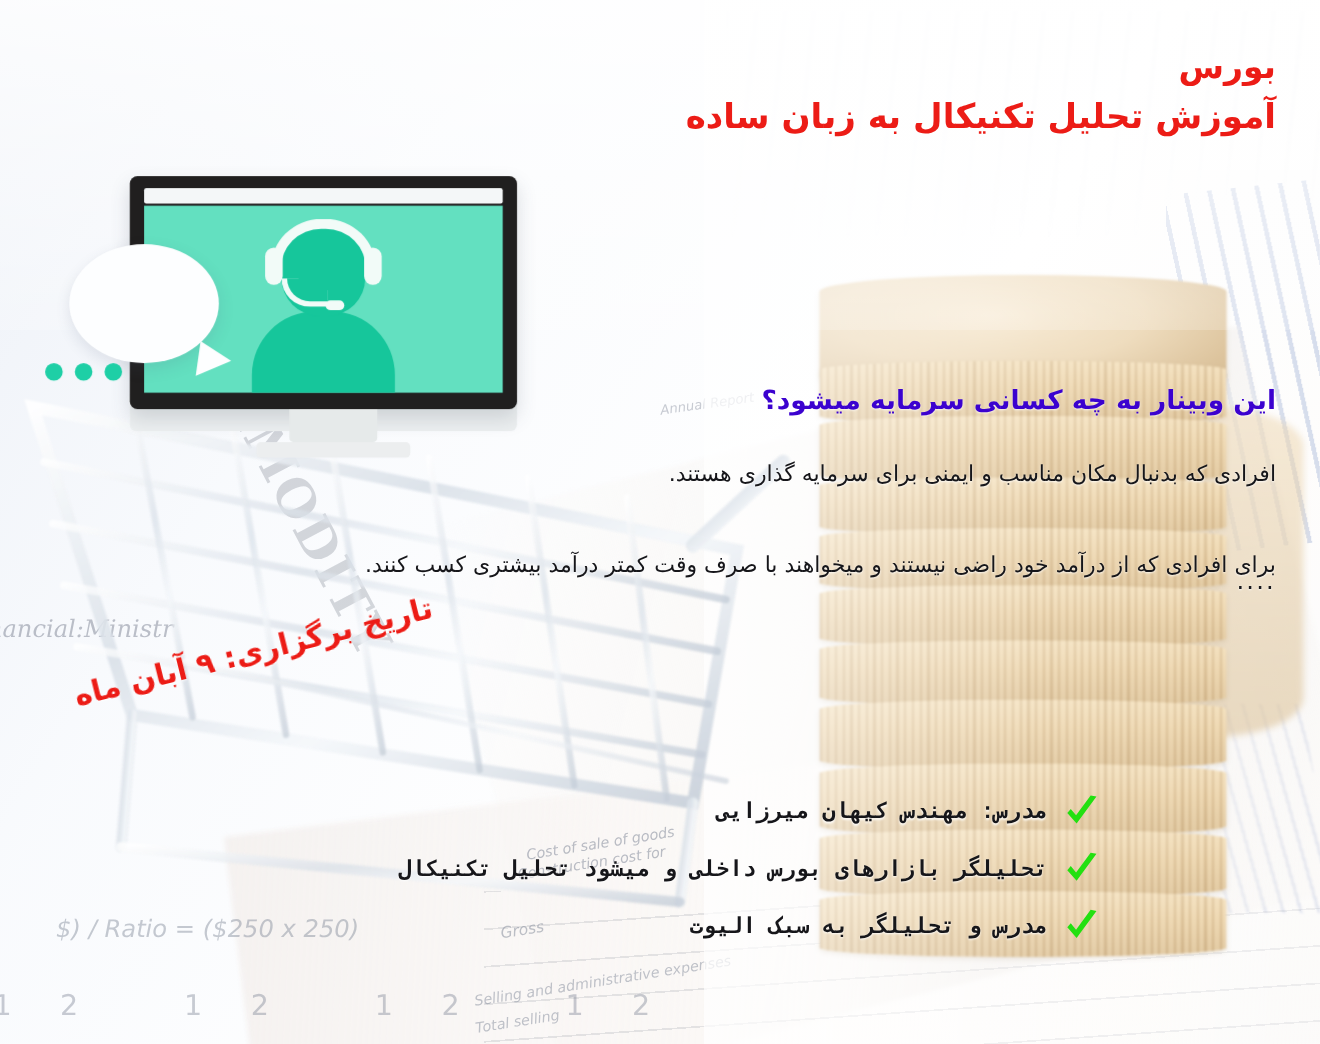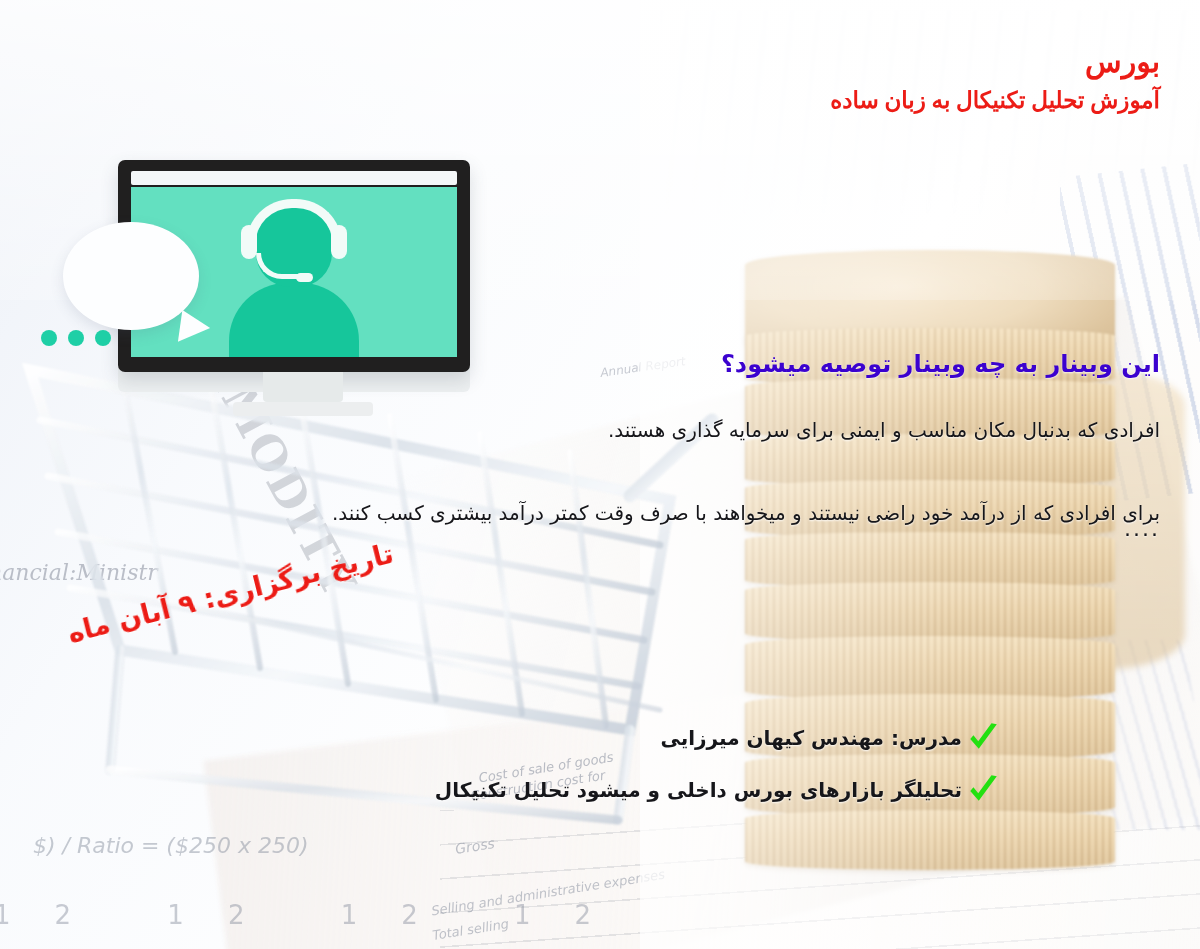--- a/index.html
+++ b/index.html
@@ -192,25 +192,24 @@
   .dot{position:absolute;top:108px;width:16px;height:16px;border-radius:50%;background:#1ecfa6;}
   .dot1{left:-22px;}.dot2{left:5px;}.dot3{left:32px;}
 
   
   .headline{
     position:absolute;right:40px;top:40px;width:800px;
     text-align:right;direction:rtl;
     color:#ec1c16;font-weight:bold;
     text-shadow:0 1px 2px rgba(255,255,255,.9);
     line-height:1.48;
-    font-family:Liberation Serif, serif;
   }
   .headline .l1{font-size:30px;}
   .headline .l2{font-size:30px;}
-  .headline .l3{font-size:23px;}
+  .headline .l3{font-size:31px;}
 
   .section-q{
     position:absolute;right:40px;top:350px;width:620px;
     text-align:right;direction:rtl;
     font-size:24px;font-weight:bold;color:#3b02cf;
     text-shadow:0 1px 2px rgba(255,255,255,.75);
   }
   .para{
     position:absolute;right:40px;width:1000px;
     text-align:right;direction:rtl;
@@ -226,21 +225,21 @@
     direction:rtl;text-align:center;
     font-size:27px;font-weight:bold;color:#ec1c16;
     transform:rotate(-14deg);transform-origin:left top;
     text-shadow:0 1px 2px rgba(255,255,255,.85);
     white-space:nowrap;
   }
 
   .bullets{position:absolute;right:200px;top:712px;width:660px;direction:rtl;}
   .bullet{
     display:flex;align-items:center;justify-content:flex-start;
-    height:52px;gap:4px;
+    height:52px;gap:14px;font-family:Liberation Mono, monospace;
   }
   .check{
     flex:0 0 auto;width:34px;height:34px;display:block;
   }
   .bullet-text{
     font-size:20px;font-weight:bold;color:#16161a;
     text-shadow:0 1px 2px rgba(255,255,255,.9);
     white-space:nowrap;
   }
 </style>
@@ -252,21 +251,21 @@
   <div class="bg-layer bg-paper"></div>
   <div class="bg-layer bg-doclines"></div>
   <div class="bg-layer bg-barchart"></div>
   <div class="bg-layer bg-linechart"></div>
   <div class="bg-layer bg-sheet1"></div>
   <div class="bg-layer bg-sheet2"></div>
   <div class="bg-layer bg-ledger"></div>
 
   <div style="position:absolute;left:75px;top:405px;font-size:46px;font-weight:bold;color:rgba(120,125,140,.30);transform:rotate(62deg);letter-spacing:2px;font-family:'DejaVu Serif',serif;">COMMODITY</div>
   <div style="position:absolute;left:-12px;top:560px;font-size:22px;font-style:italic;color:rgba(110,118,135,.45);font-family:'DejaVu Serif',serif;">nancial:Ministr</div>
-  <div style="position:absolute;left:33px;top:833px;font-size:22px;font-style:italic;color:rgba(120,128,145,.42);font-family:'DejaVu Sans',sans-serif;">Ratio = ($250 x 250) / ($</div>
+  <div style="position:absolute;left:51px;top:833px;font-size:22px;font-style:italic;color:rgba(120,128,145,.42);font-family:'DejaVu Sans',sans-serif;">Ratio = ($250 x 250) / ($</div>
   <div style="position:absolute;left:478px;top:760px;font-size:13px;font-style:italic;color:rgba(120,128,145,.50);transform:rotate(-9deg);">Cost of sale of goods</div>
   <div style="position:absolute;left:470px;top:778px;font-size:13px;font-style:italic;color:rgba(120,128,145,.50);transform:rotate(-9deg);">Construction cost for</div>
   <div style="position:absolute;left:455px;top:838px;font-size:14px;font-style:italic;color:rgba(120,128,145,.48);transform:rotate(-9deg);">Gross</div>
   <div style="position:absolute;left:430px;top:885px;font-size:13px;font-style:italic;color:rgba(120,128,145,.46);transform:rotate(-9deg);">Selling and administrative expenses</div>
   <div style="position:absolute;left:432px;top:922px;font-size:13px;font-style:italic;color:rgba(120,128,145,.46);transform:rotate(-9deg);">Total selling</div>
   <div style="position:absolute;left:600px;top:360px;font-size:12px;font-style:italic;color:rgba(120,128,145,.40);transform:rotate(-8deg);">Annual Report</div>
   <div style="position:absolute;left:-6px;top:900px;font-size:26px;color:rgba(120,128,145,.40);letter-spacing:44px;">12 12 12 12</div>
 
   <div class="coinstack">
     <div class="coin2"></div>
@@ -346,21 +345,21 @@
       <div class="dot dot3"></div>
     </div>
     <div class="bubble-tail"></div>
   </div>
 
   <div class="headline">
     <div class="l1">بورس</div>
     <div class="l3">آموزش تحلیل تکنیکال به زبان ساده</div>
   </div>
 
-  <div class="section-q">این وبینار به چه وبینار توصیه میشود؟</div>
+  <div class="section-q">این وبینار به چه کسانی سرمایه میشود؟</div>
 
   <div class="para p1">افرادی که بدنبال مکان مناسب و ایمنی برای سرمایه گذاری هستند.</div>
   <div class="para p2">برای افرادی که از درآمد خود راضی نیستند و میخواهند با صرف وقت کمتر درآمد بیشتری کسب کنند.</div>
   <div class="para p3">....</div>
 
   <div class="date-stamp">تاریخ برگزاری:  ۹ آبان ماه</div>
 
   <div class="bullets">
 
     <div class="bullet">
@@ -370,16 +369,22 @@
       <span class="bullet-text">مدرس:  مهندس کیهان میرزایی</span>
     </div>
 
     <div class="bullet">
       <svg class="check" viewBox="0 0 32 32" aria-hidden="true">
         <path d="M4 17 L12 26 L29 3 L24 2 L11.5 19 L7 13.5 Z" fill="#23e011"></path>
       </svg>
       <span class="bullet-text">تحلیلگر بازارهای بورس داخلی و میشود تحلیل تکنیکال</span>
     </div>
 
+    <div class="bullet">
+      <svg class="check" viewBox="0 0 32 32" aria-hidden="true">
+        <path d="M4 17 L12 26 L29 3 L24 2 L11.5 19 L7 13.5 Z" fill="#23e011"></path>
+      </svg>
+      <span class="bullet-text">مدرس و تحلیلگر به سبک الیوت</span>
+    </div>
 
   </div>
 
 </div>
 
 </body></html>

